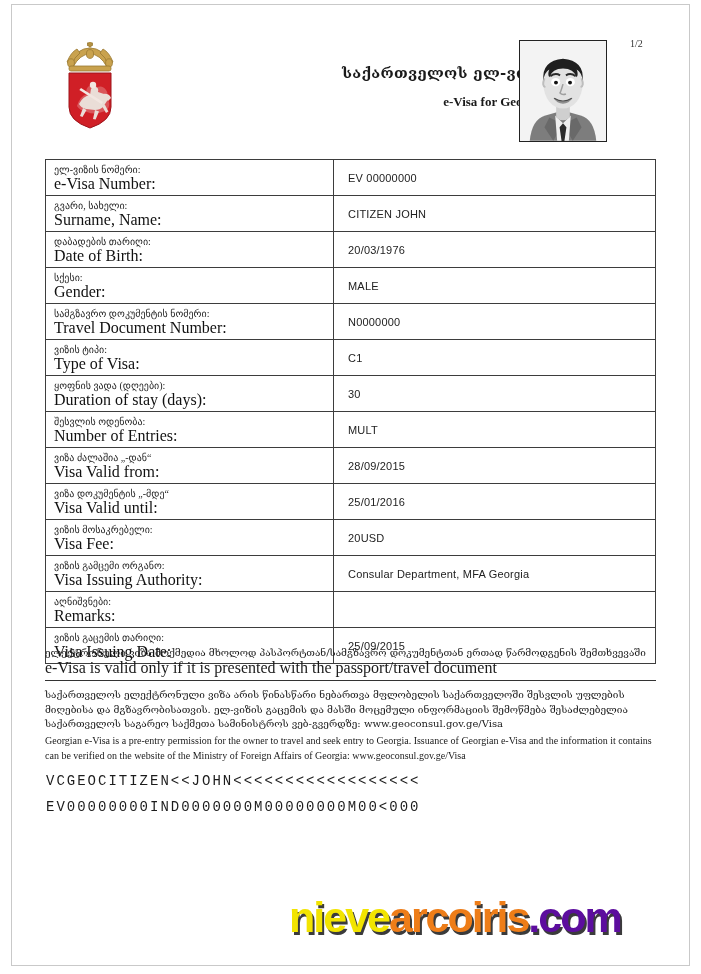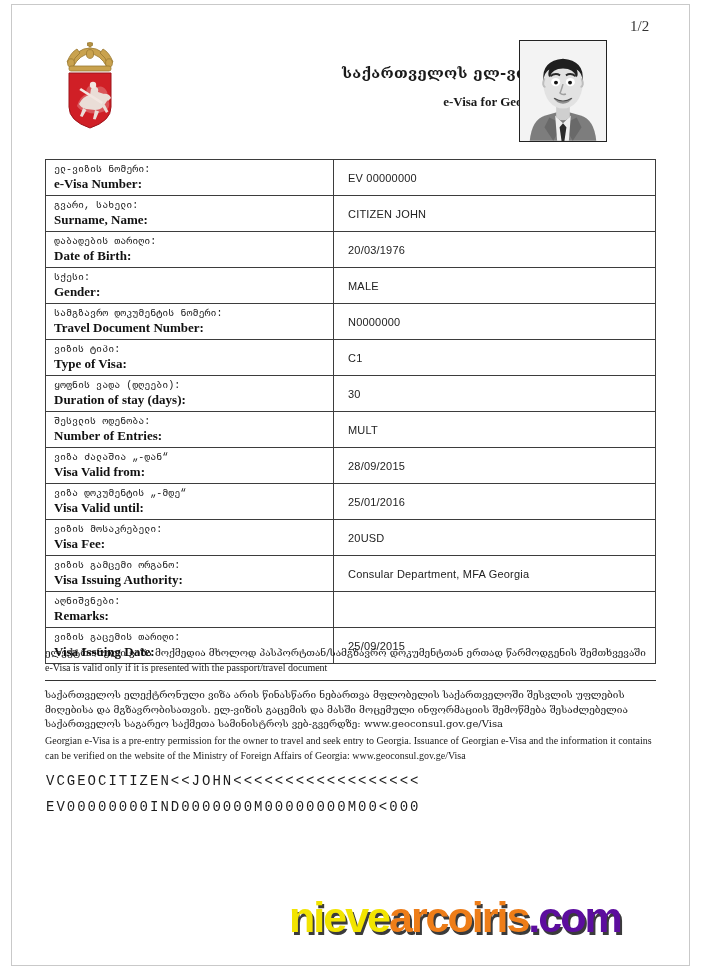--- a/index.html
+++ b/index.html
@@ -12,39 +12,39 @@
   
   .crest { position:absolute; left:57px; top:42px; width:66px; height:94px; }
   .titles { position:absolute; left:45px; top:64px; width:500px; text-align:right; }
   .title-ka { font-size:15px; font-weight:bold; letter-spacing:.3px;
     font-family:"DejaVu Serif","DejaVu Sans",serif; }
   .title-en { margin-top:12px; font-size:13px; font-weight:bold;
     font-family:"Liberation Serif",serif; }
   .photo-frame { position:absolute; left:519px; top:40px; width:88px; height:102px;
     border:1px solid #222; background:#f6f6f6; }
   .photo-frame svg { display:block; width:100%; height:100%; }
-  .page-num { position:absolute; left:630px; top:18px; width:40px; font-size:15px; color:#333; }
+  .page-num { position:absolute; left:630px; top:38px; width:40px; font-size:10px; color:#333; }
 
   
   table.visa { position:absolute; left:45px; top:159px; width:611px;
     border-collapse:collapse; table-layout:fixed; }
   table.visa td { border:1px solid #3d3d3d; vertical-align:middle; height:33px; }
   td.lbl { width:288px; padding:3px 8px 4px 8px; }
   td.val { padding-left:14px; font-family:"Liberation Sans","DejaVu Sans",sans-serif;
     font-size:11px; color:#222; letter-spacing:.2px; }
   .lbl-ka { display:block; font-size:10px; line-height:14px; color:#222;
-    font-family:Liberation Mono, monospace; }
-  .lbl-en { display:block; font-size:13px; line-height:14px; color:#111;
-    font-family:"Liberation Serif",serif;font-weight:bold; }
+    font-family:Liberation Serif, serif; }
+  .lbl-en { display:block; font-size:16px; line-height:14px; color:#111;
+    font-family:"Liberation Serif",serif; }
 
   
   .note-validity { position:absolute; left:45px; top:645px; width:611px; }
   .note-validity .ka { font-size:10px; line-height:15px;
     font-family:"DejaVu Serif","DejaVu Sans",serif; }
-  .note-validity .en { font-size:10px; line-height:16px;font-family:Liberation Serif, serif; }
+  .note-validity .en { font-size:16px; line-height:16px;font-family:Liberation Serif, serif; }
   .rule { position:absolute; left:45px; top:680px; width:611px; height:0;
     border-top:1px solid #333; }
   .note-info-ka { position:absolute; left:45px; top:688px; width:613px;
     font-size:10px; line-height:14.5px; text-align:left;
     font-family:"DejaVu Serif","DejaVu Sans",serif; }
   .note-info-en { position:absolute; left:45px; top:733px; width:613px;
     font-size:10px; line-height:15px; }
 
   
   .mrz { position:absolute; left:46px; top:768px; width:620px;

